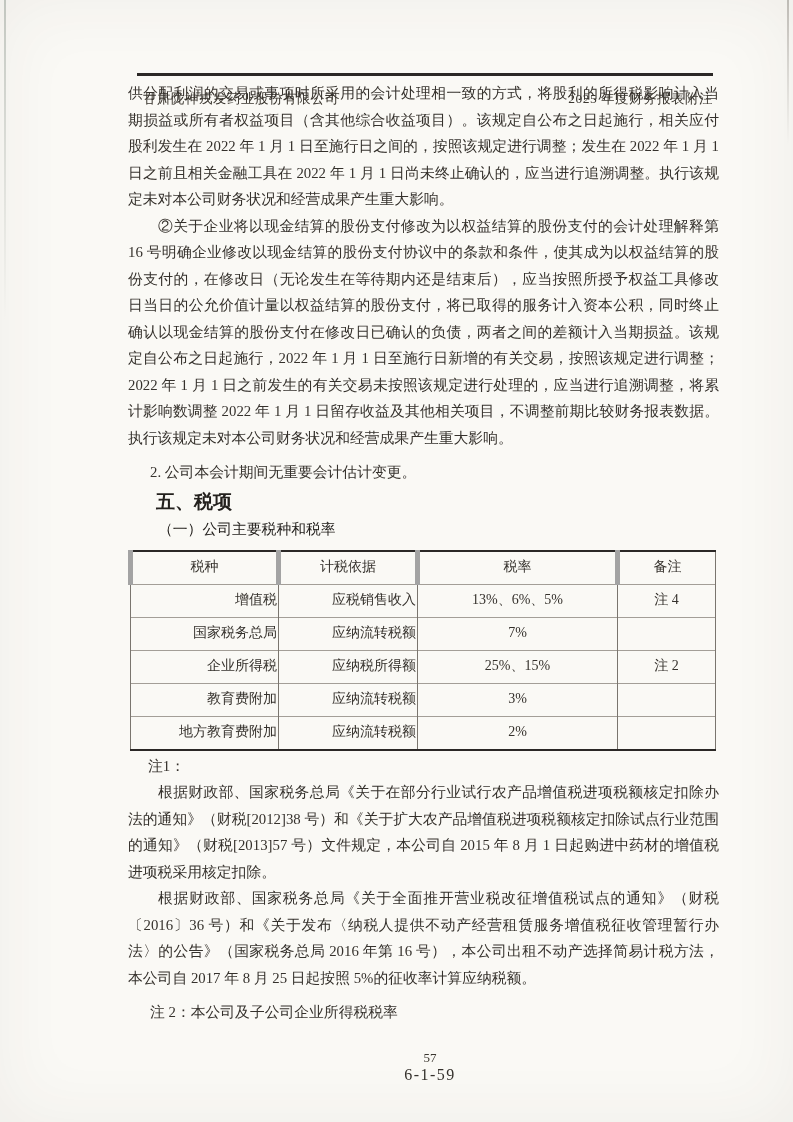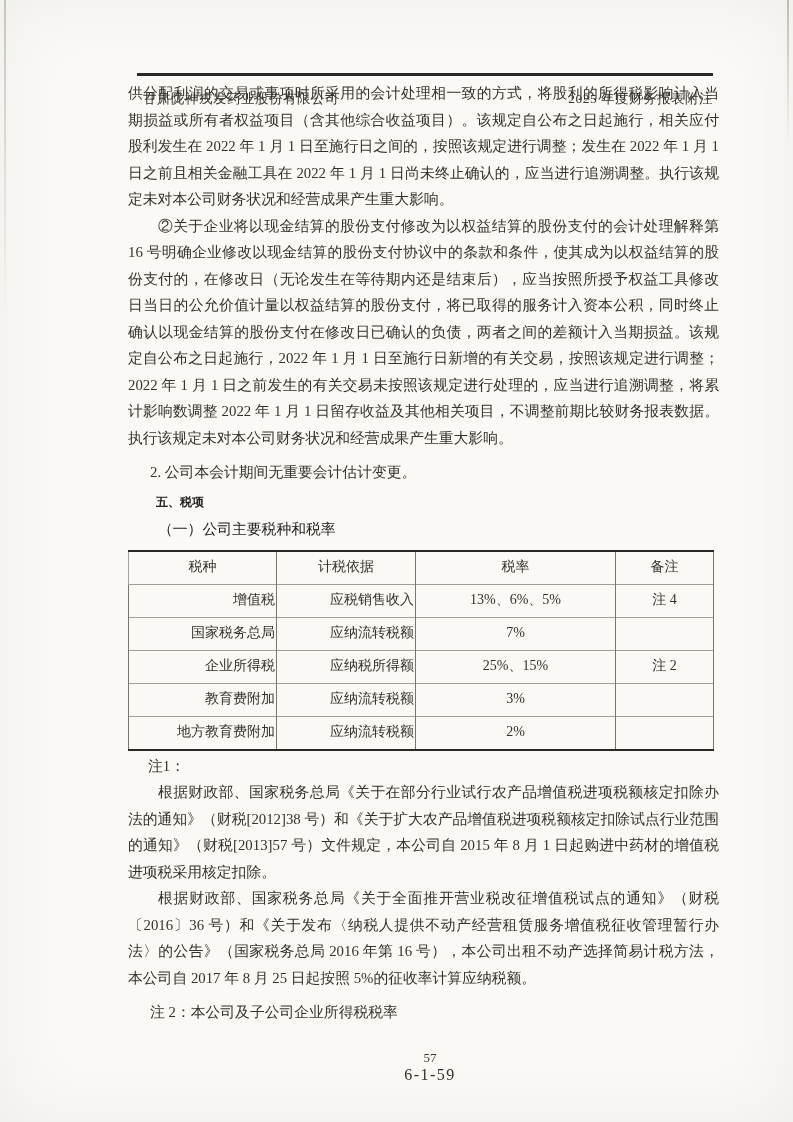--- a/index.html
+++ b/index.html
@@ -37,40 +37,40 @@
   
   .content{
     position:absolute;left:128px;top:80px;width:591px;
     font-size:14.8px;line-height:26.5px;
     text-align:justify;color:#35312c;
   }
   .content p{margin:0;}
   .indent{text-indent:30px;}
   .single{text-indent:22px;margin-top:8px !important;}
   .h1{
-    margin:3px 0 0 0;font-size:12px;font-weight:bold;color:#23201d;
+    margin:3px 0 0 0;font-size:19px;font-weight:bold;color:#23201d;
     line-height:26.5px;text-indent:28px;
   }
   .h2{
     margin:1px 0 0 0;font-size:14.8px;font-weight:normal;color:#23201d;
     line-height:26.5px;text-indent:30px;
   }
   
   table.tax{
     width:585px;margin-top:7px;border-collapse:collapse;
     border-top:2.5px solid #2b2826;border-bottom:2.5px solid #2b2826;
     font-size:14px;color:#35312c;table-layout:fixed;
   }
   table.tax col:nth-child(1){width:148px;}
   table.tax col:nth-child(2){width:139px;}
   table.tax col:nth-child(3){width:200px;}
   table.tax col:nth-child(4){width:98px;}
   table.tax th{
     font-weight:normal;text-align:center;height:32px;
-    border-left:1px solid #a3a3a3;border-right:1px solid #7a756e;
+    border-left:5px solid #a3a3a3;border-right:1px solid #7a756e;
   }
   table.tax td{
     height:30px;border-left:1px solid #7a756e;border-right:1px solid #7a756e;
     border-top:1px solid #a39e97;
   }
   table.tax td.l{text-align:right;padding-left:8px;}
   table.tax td.c, table.tax th{padding:0 4px;}
   table.tax td.c{text-align:center;}
   .note-label{margin-top:2px !important;text-indent:20px;}
   

